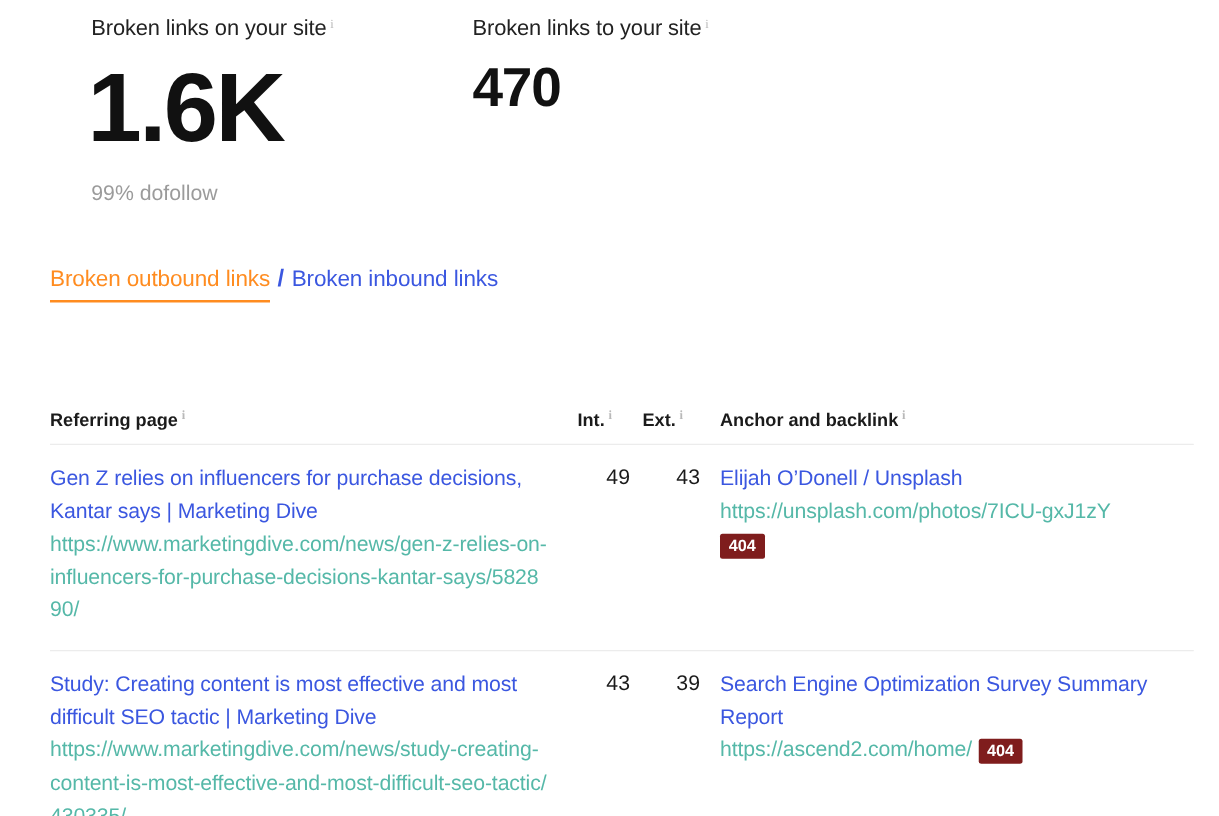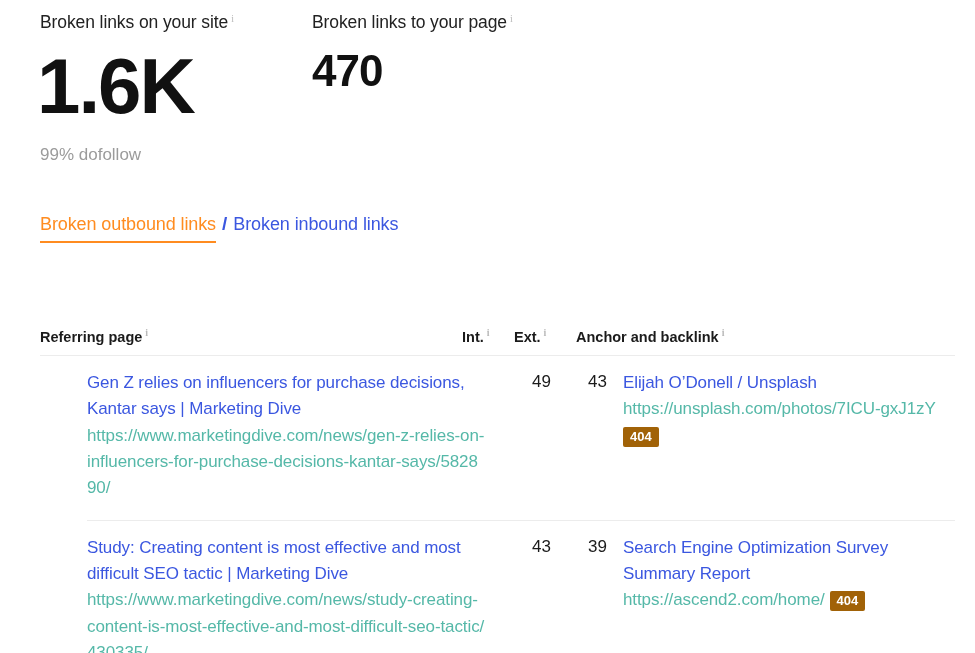--- a/index.html
+++ b/index.html
@@ -9,21 +9,21 @@
     background: #ffffff;
     font-family: "Liberation Sans", sans-serif;
     color: #1a1a1a;
     overflow: hidden;
   }
 
   .page { position: relative; width: 975px; height: 653px; padding: 0; }
 
   
   .metrics { display: flex; padding: 12px 0 0 40px; }
-  .metric { position: relative; }
+  .metric { position: relative; margin-left: 33px; }
   .metric-1 { width: 272px; }
   .metric-2 { width: 300px; }
 
   .metric-label {
     font-size: 17.5px;
     color: #222222;
     font-weight: 400;
     letter-spacing: -0.1px;
     white-space: nowrap;
     display: inline-block;
@@ -101,21 +101,20 @@
 
   .th.col-int, .th.col-ext { text-align: left; }
   .th.col-int { width: 52px; padding-left: 10px; }
   .th.col-ext { width: 56px; padding-left: 10px; margin-top: 48px; }
 
   .row {
     display: flex;
     padding: 14px 0 18px 0;
     border-bottom: 1.5px solid #ececec;
     align-items: flex-start;
-    margin-left: 47px;
   }
 
   .cell-ref { width: 412px; padding-right: 14px; }
   .cell-num {
     font-size: 17px;
     color: #1b1b1b;
     text-align: right;
     padding-top: 2px;
   }
   .cell-int { width: 52px; }
@@ -136,21 +135,21 @@
     font-size: 17px;
     line-height: 1.55;
     text-decoration: none;
     letter-spacing: -0.1px;
     word-break: break-all;
   }
   .url-inline { display: inline; }
 
   .badge-404 {
     display: inline-block;
-    background: #a16207;
+    background: #7f1d1d;
     color: #ffffff;
     font-size: 13px;
     font-weight: 700;
     padding: 3px 7px 3px 7px;
     line-height: 1.15;
     border-radius: 2px;
     margin-top: 4px;
     vertical-align: middle;
   }
   .badge-inline { margin-top: 0; margin-left: 5px; }
@@ -165,21 +164,21 @@
     <div class="metric metric-1">
       <div>
         <span class="metric-label">Broken links on your site</span><i class="info-sup">i</i>
       </div>
       <div class="metric-value">1.6K</div>
       <div class="metric-sub">99% dofollow</div>
     </div>
 
     <div class="metric metric-2">
       <div>
-        <span class="metric-label">Broken links to your page</span><i class="info-sup">i</i>
+        <span class="metric-label">Broken links to your site</span><i class="info-sup">i</i>
       </div>
       <div class="metric-value">470</div>
     </div>
 
   </div>
 
   <div class="tabs">
     <a href="#" class="tab tab-active">Broken outbound links</a>
     <span class="tab-sep">/</span>
     <a href="#" class="tab tab-inactive">Broken inbound links</a>

